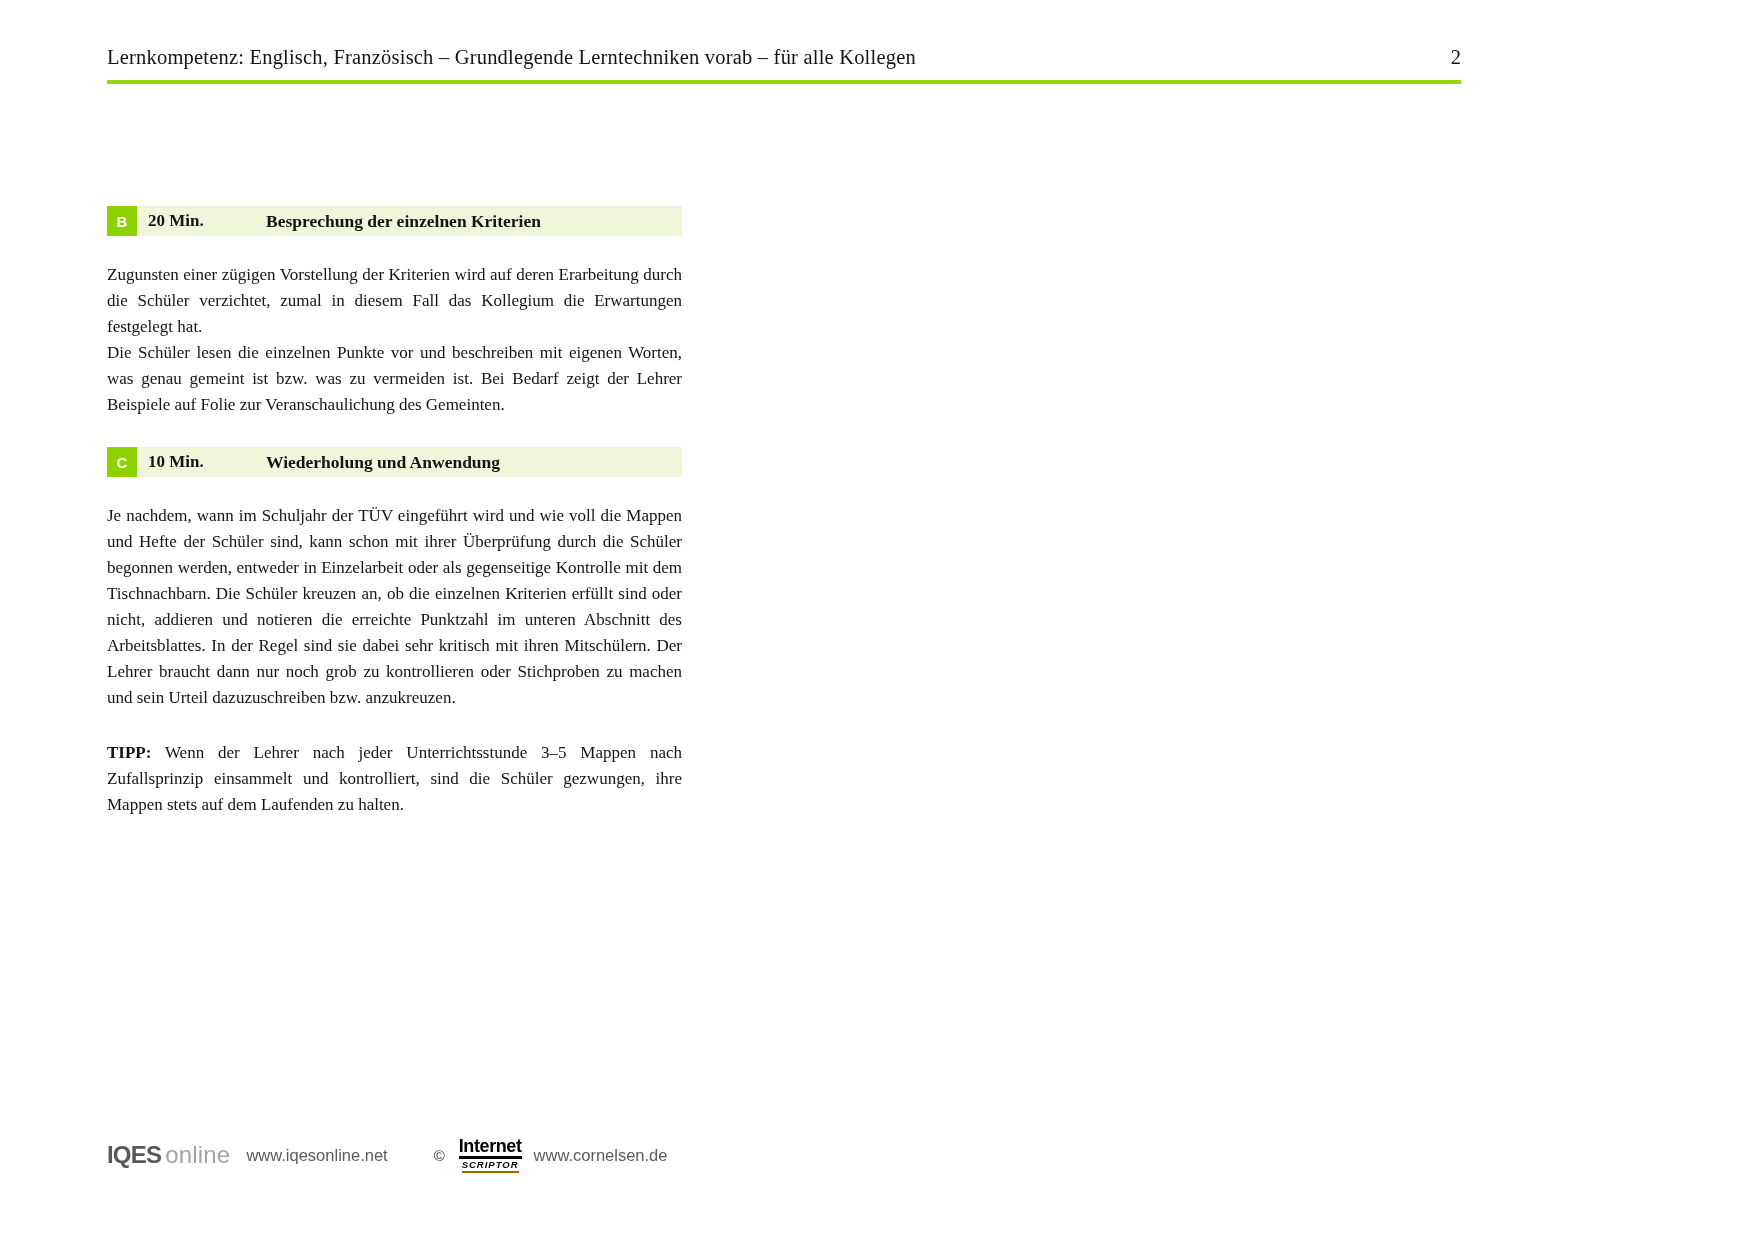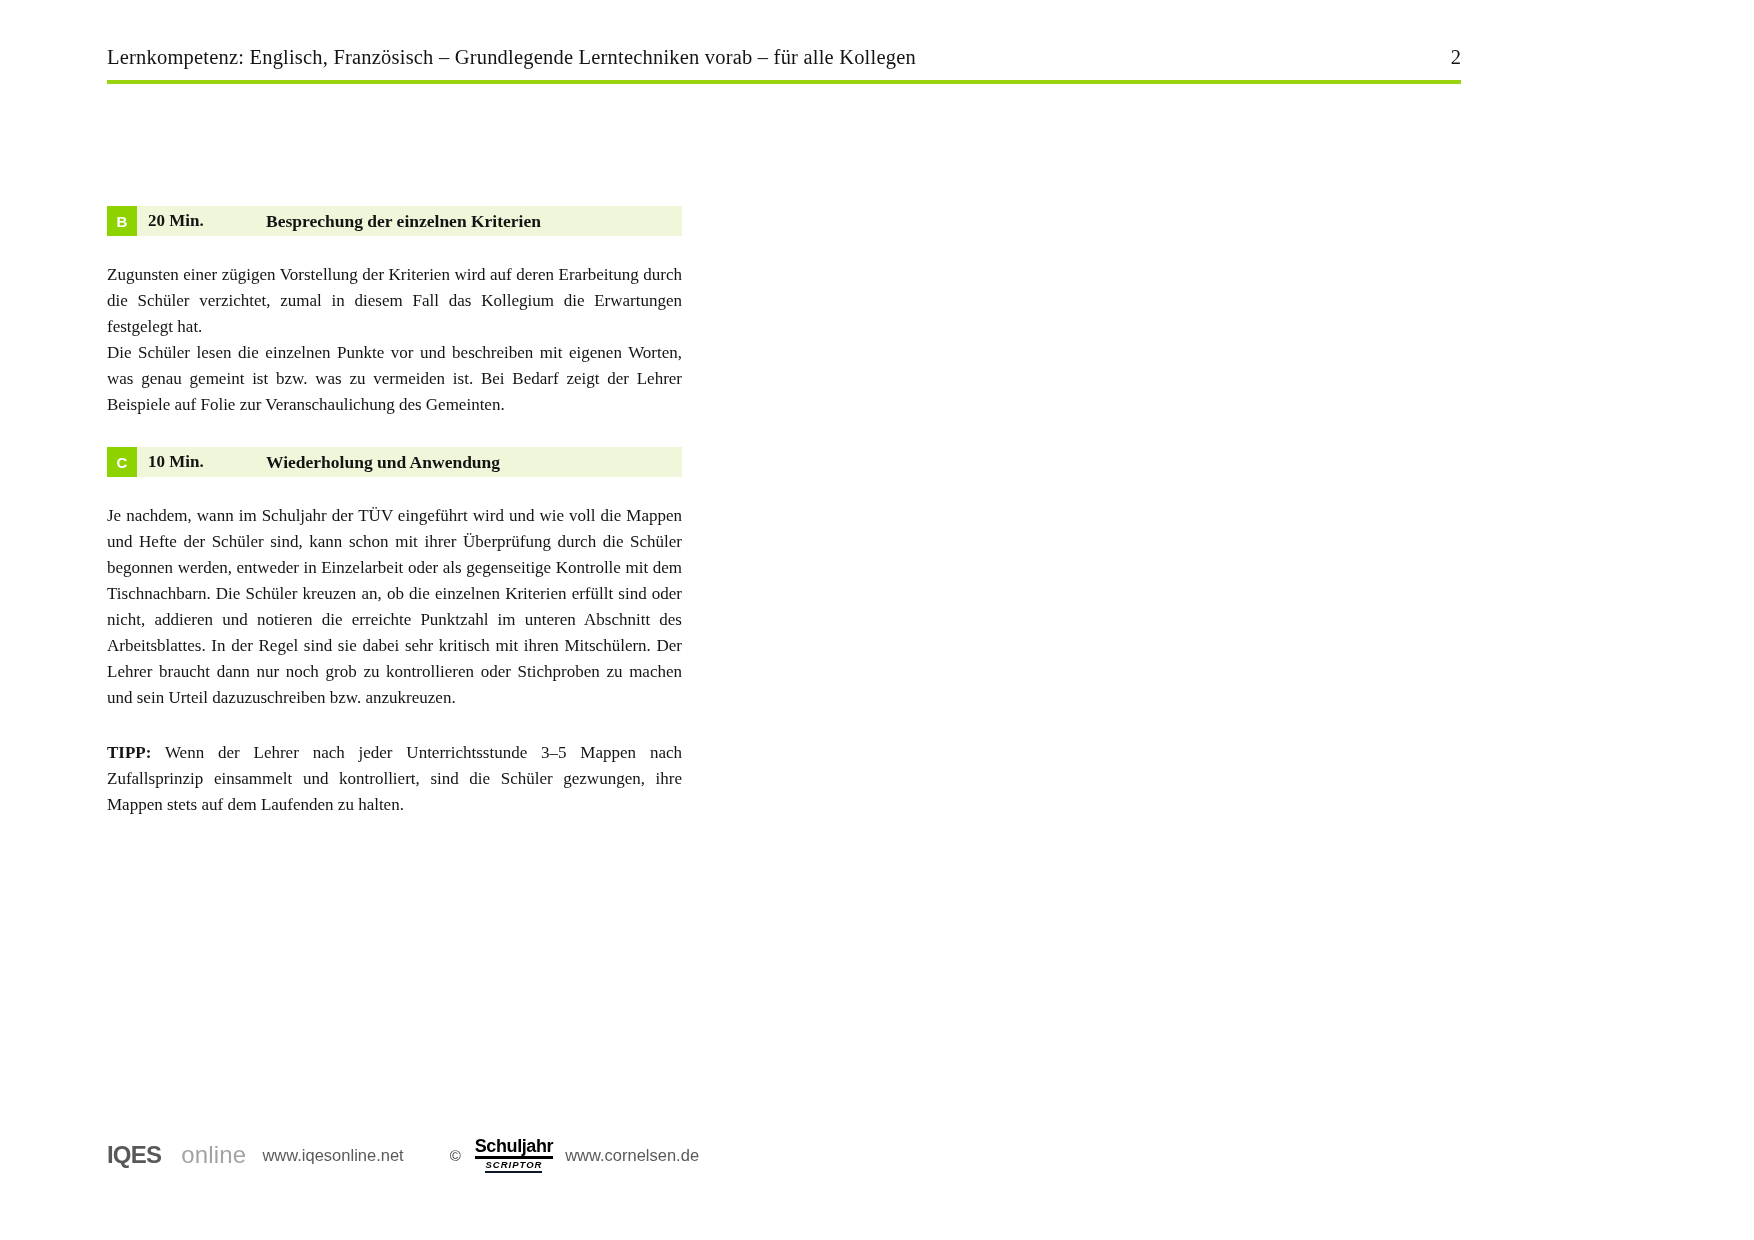--- a/index.html
+++ b/index.html
@@ -62,36 +62,36 @@
     font-family:"Liberation Sans","DejaVu Sans",sans-serif;
   }
   .iqes-logo{display:flex;align-items:baseline;}
   .iqes-bold{
     font-weight:bold;font-size:24px;color:var(--footer-gray,#58585a);
     letter-spacing:-0.8px;
     text-align:right;
   }
   .iqes-light{
     font-size:24px;color:var(--footer-light-gray,#a3a3a3);
-    margin-left:20px;letter-spacing:0.2px;
+    margin-left:4px;letter-spacing:0.2px;
   }
   .footer-url{
     font-size:16.5px;color:var(--url-gray,#5a5a5a);margin-left:16px;
   }
   .copyright{font-size:15px;color:#3a3a3a;margin-left:46px;}
   .cornelsen-logo{
     display:inline-flex;flex-direction:column;align-items:center;margin-left:14px;
   }
   .cornelsen-name{
     font-weight:800;font-size:18px;color:#000;line-height:1;
     letter-spacing:-0.4px;border-bottom:3px solid #000;padding-bottom:1px;
   }
   .cornelsen-sub{
     font-style:italic;font-weight:bold;font-size:9.5px;color:#000;
-    letter-spacing:1px;line-height:1.2;border-bottom:2px solid #0f172a;
+    letter-spacing:1px;line-height:1.2;border-bottom:2px solid #a16207;
   }
   .cornelsen-url{margin-left:12px;}
 </style>
 </head>
 <body>
 
 <div class="page">
 
   <header class="doc-header">
     <div class="doc-title">Lernkompetenz: Englisch, Französisch – Grundlegende Lerntechniken vorab – für alle Kollegen</div>
@@ -127,19 +127,19 @@
   </main>
 
   <footer class="doc-footer">
     <div class="iqes-logo">
       <span class="iqes-bold">IQES</span>
       <span class="iqes-light">online</span>
     </div>
     <span class="footer-url">www.iqesonline.net</span>
     <span class="copyright">©</span>
     <div class="cornelsen-logo">
-      <span class="cornelsen-name">Schuljahr</span>
+      <span class="cornelsen-name">Internet</span>
       <span class="cornelsen-sub">SCRIPTOR</span>
     </div>
     <span class="footer-url cornelsen-url">www.cornelsen.de</span>
   </footer>
 
 </div>
 
 </body></html>

